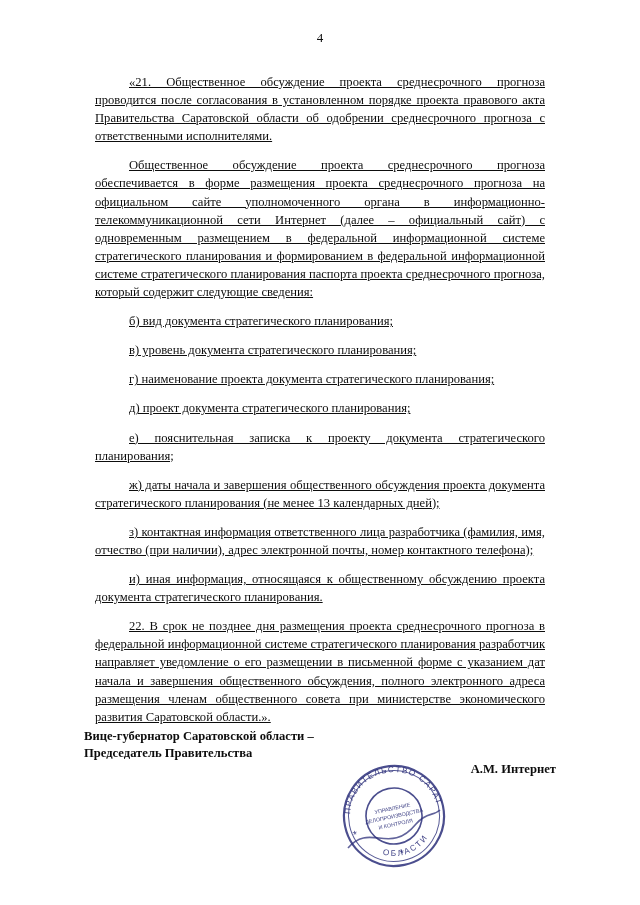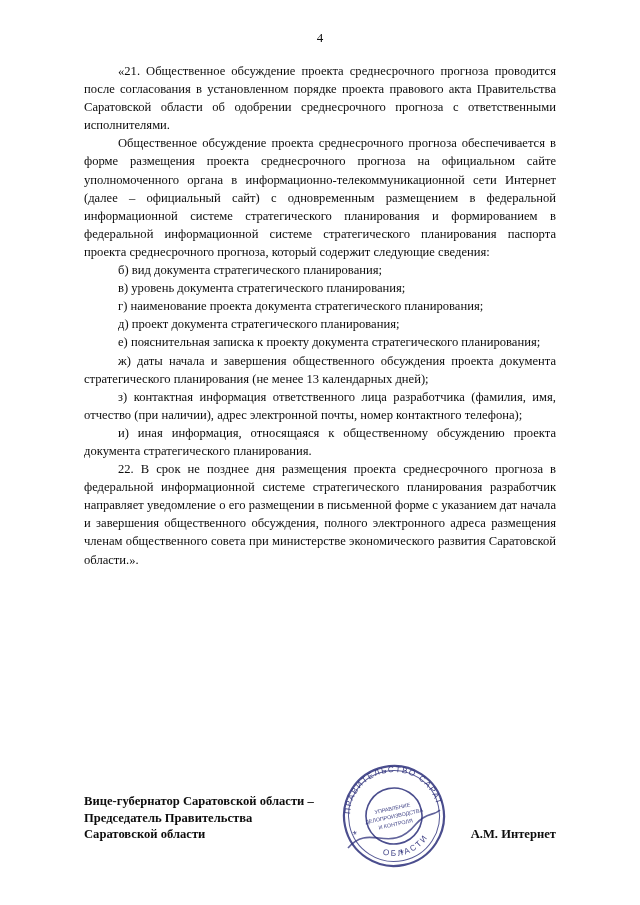--- a/index.html
+++ b/index.html
@@ -26,32 +26,33 @@
   }
   .body-text {
     position: absolute;
     top: 62px;
     left: 84px;
     width: 472px;
     font-size: 12.6px;
     line-height: 18.1px;
   }
   p {
-    margin: 0;
+    margin: 11px;
     text-align: justify;
     text-justify: inter-word;
     text-indent: 34px;
+    text-decoration: underline;
   }
   p.sub {
     text-indent: 34px;
   }
   .signature {
     position: absolute;
     left: 84px;
-    top: 793px;
+    top: 728px;
     width: 472px;
     font-size: 12.6px;
     line-height: 16.5px;
   }
   .sig-left {
     font-weight: bold;
     float: left;
   }
   .sig-right {
     font-weight: bold;
@@ -88,21 +89,20 @@
     <p class="sub">ж) даты начала и завершения общественного обсуждения проекта документа стратегического планирования (не менее 13 календарных дней);</p>
     <p class="sub">з) контактная информация ответственного лица разработчика (фамилия, имя, отчество (при наличии), адрес электронной почты, номер контактного телефона);</p>
     <p class="sub">и) иная информация, относящаяся к общественному обсуждению проекта документа стратегического планирования.</p>
     <p>22. В срок не позднее дня размещения проекта среднесрочного прогноза в федеральной информационной системе стратегического планирования разработчик направляет уведомление о его размещении в письменной форме с указанием дат начала и завершения общественного обсуждения, полного электронного адреса размещения членам общественного совета при министерстве экономического развития Саратовской области.».</p>
   </div>
 
   <div class="signature clearfix">
     <div class="sig-left">
       <div>Вице-губернатор Саратовской области –</div>
       <div>Председатель Правительства</div>
-      <div>Саратовской области</div>
     </div>
     <div class="sig-right">А.М. Интернет</div>
   </div>
 
   <div class="stamp">
     <svg viewBox="0 0 128 128" width="128" height="128" aria-hidden="true">
       <defs>
         <path id="arcOuter" d="M 64,64 m -49,0 a 49,49 0 1 1 98,0 a 49,49 0 1 1 -98,0" fill="none"></path>
         <path id="arcText" d="M 20,64 a 44,44 0 1 1 88,0" fill="none"></path>
         <path id="arcTextBottom" d="M 24,64 a 40,40 0 1 0 80,0" fill="none"></path>

